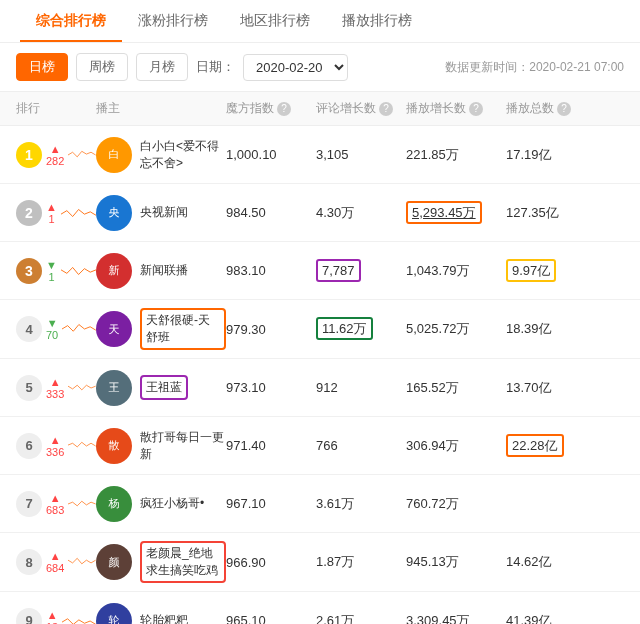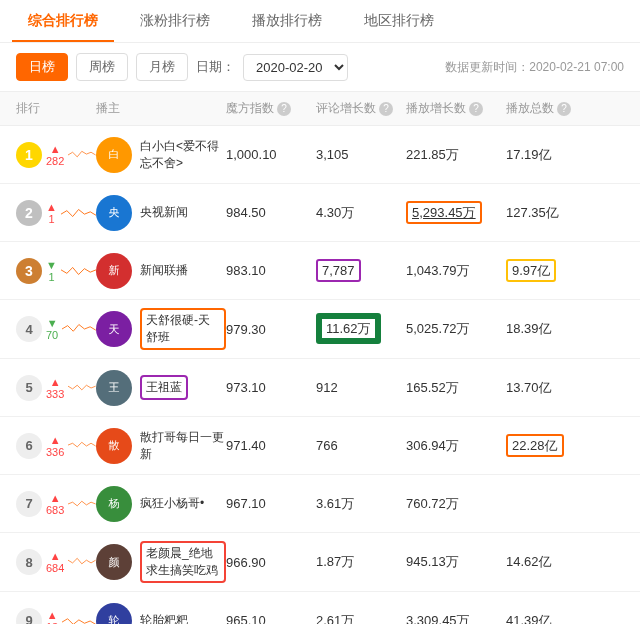--- a/index.html
+++ b/index.html
@@ -8,22 +8,21 @@
       background: #f5f5f5;
       width: 640px;
       min-height: 624px;
       font-size: 13px;
       color: #333;
     }
     .header-tabs {
       display: flex;
       background: #fff;
       border-bottom: 1px solid #eee;
-      padding: 0 12px;
-      gap: 10px;
+      padding: 0 20px;
     }
     .tab {
       padding: 12px 16px;
       cursor: pointer;
       color: #666;
       font-size: 14px;
       position: relative;
     }
     .tab.active {
       color: #ff6600;
@@ -168,22 +167,22 @@
       color: #333;
     }
     svg.mini-chart path { fill: none; stroke-width: 1.5; }
   </style>
 </head>
 <body>
 
 <div class="header-tabs">
   <div class="tab active">综合排行榜</div>
   <div class="tab">涨粉排行榜</div>
+  <div class="tab">地区排行榜</div>
   <div class="tab">播放排行榜</div>
-  <div class="tab">地区排行榜</div>
 </div>
 
 <div class="filter-bar">
   <button class="filter-btn active">日榜</button>
   <button class="filter-btn">周榜</button>
   <button class="filter-btn">月榜</button>
   <span class="date-label">日期：</span>
   <select class="date-select">
     <option>2020-02-20</option>
   </select>
@@ -285,21 +284,21 @@
       </div>
       <svg class="mini-chart" viewBox="0 0 60 28">
         <path d="M0,14 L10,8 L20,18 L30,6 L40,14 L50,10 L60,16" stroke="#ff6600" fill="none" stroke-width="1.5"></path>
       </svg>
     </div>
     <div class="streamer-cell">
       <div class="avatar" style="background:#7b1fa2; color:#fff;">天</div>
       <span style="font-size:12px; color:#333; border: 2px solid #ff6600; border-radius: 4px; padding: 2px 4px;">天舒很硬-天舒班</span>
     </div>
     <div class="cell-value">979.30</div>
-    <div><span class="cell-value" style="border: 6px solid #15803d; padding: 2px 4px; border-radius: 3px;">11.62万</span></div>
+    <div><span class="cell-value" style="border: 2px solid #15803d; padding: 2px 4px; border-radius: 3px;">11.62万</span></div>
     <div><span class="cell-value">5,025.72万</span></div>
     <div><span class="cell-value">18.39亿</span></div>
   </div>
     <div class="table-row">
     <div class="rank-cell">
       <div class="rank-badge rank-n">5</div>
       <div class="rank-change up">
         <span>▲</span>
         <span>333</span>
       </div>

